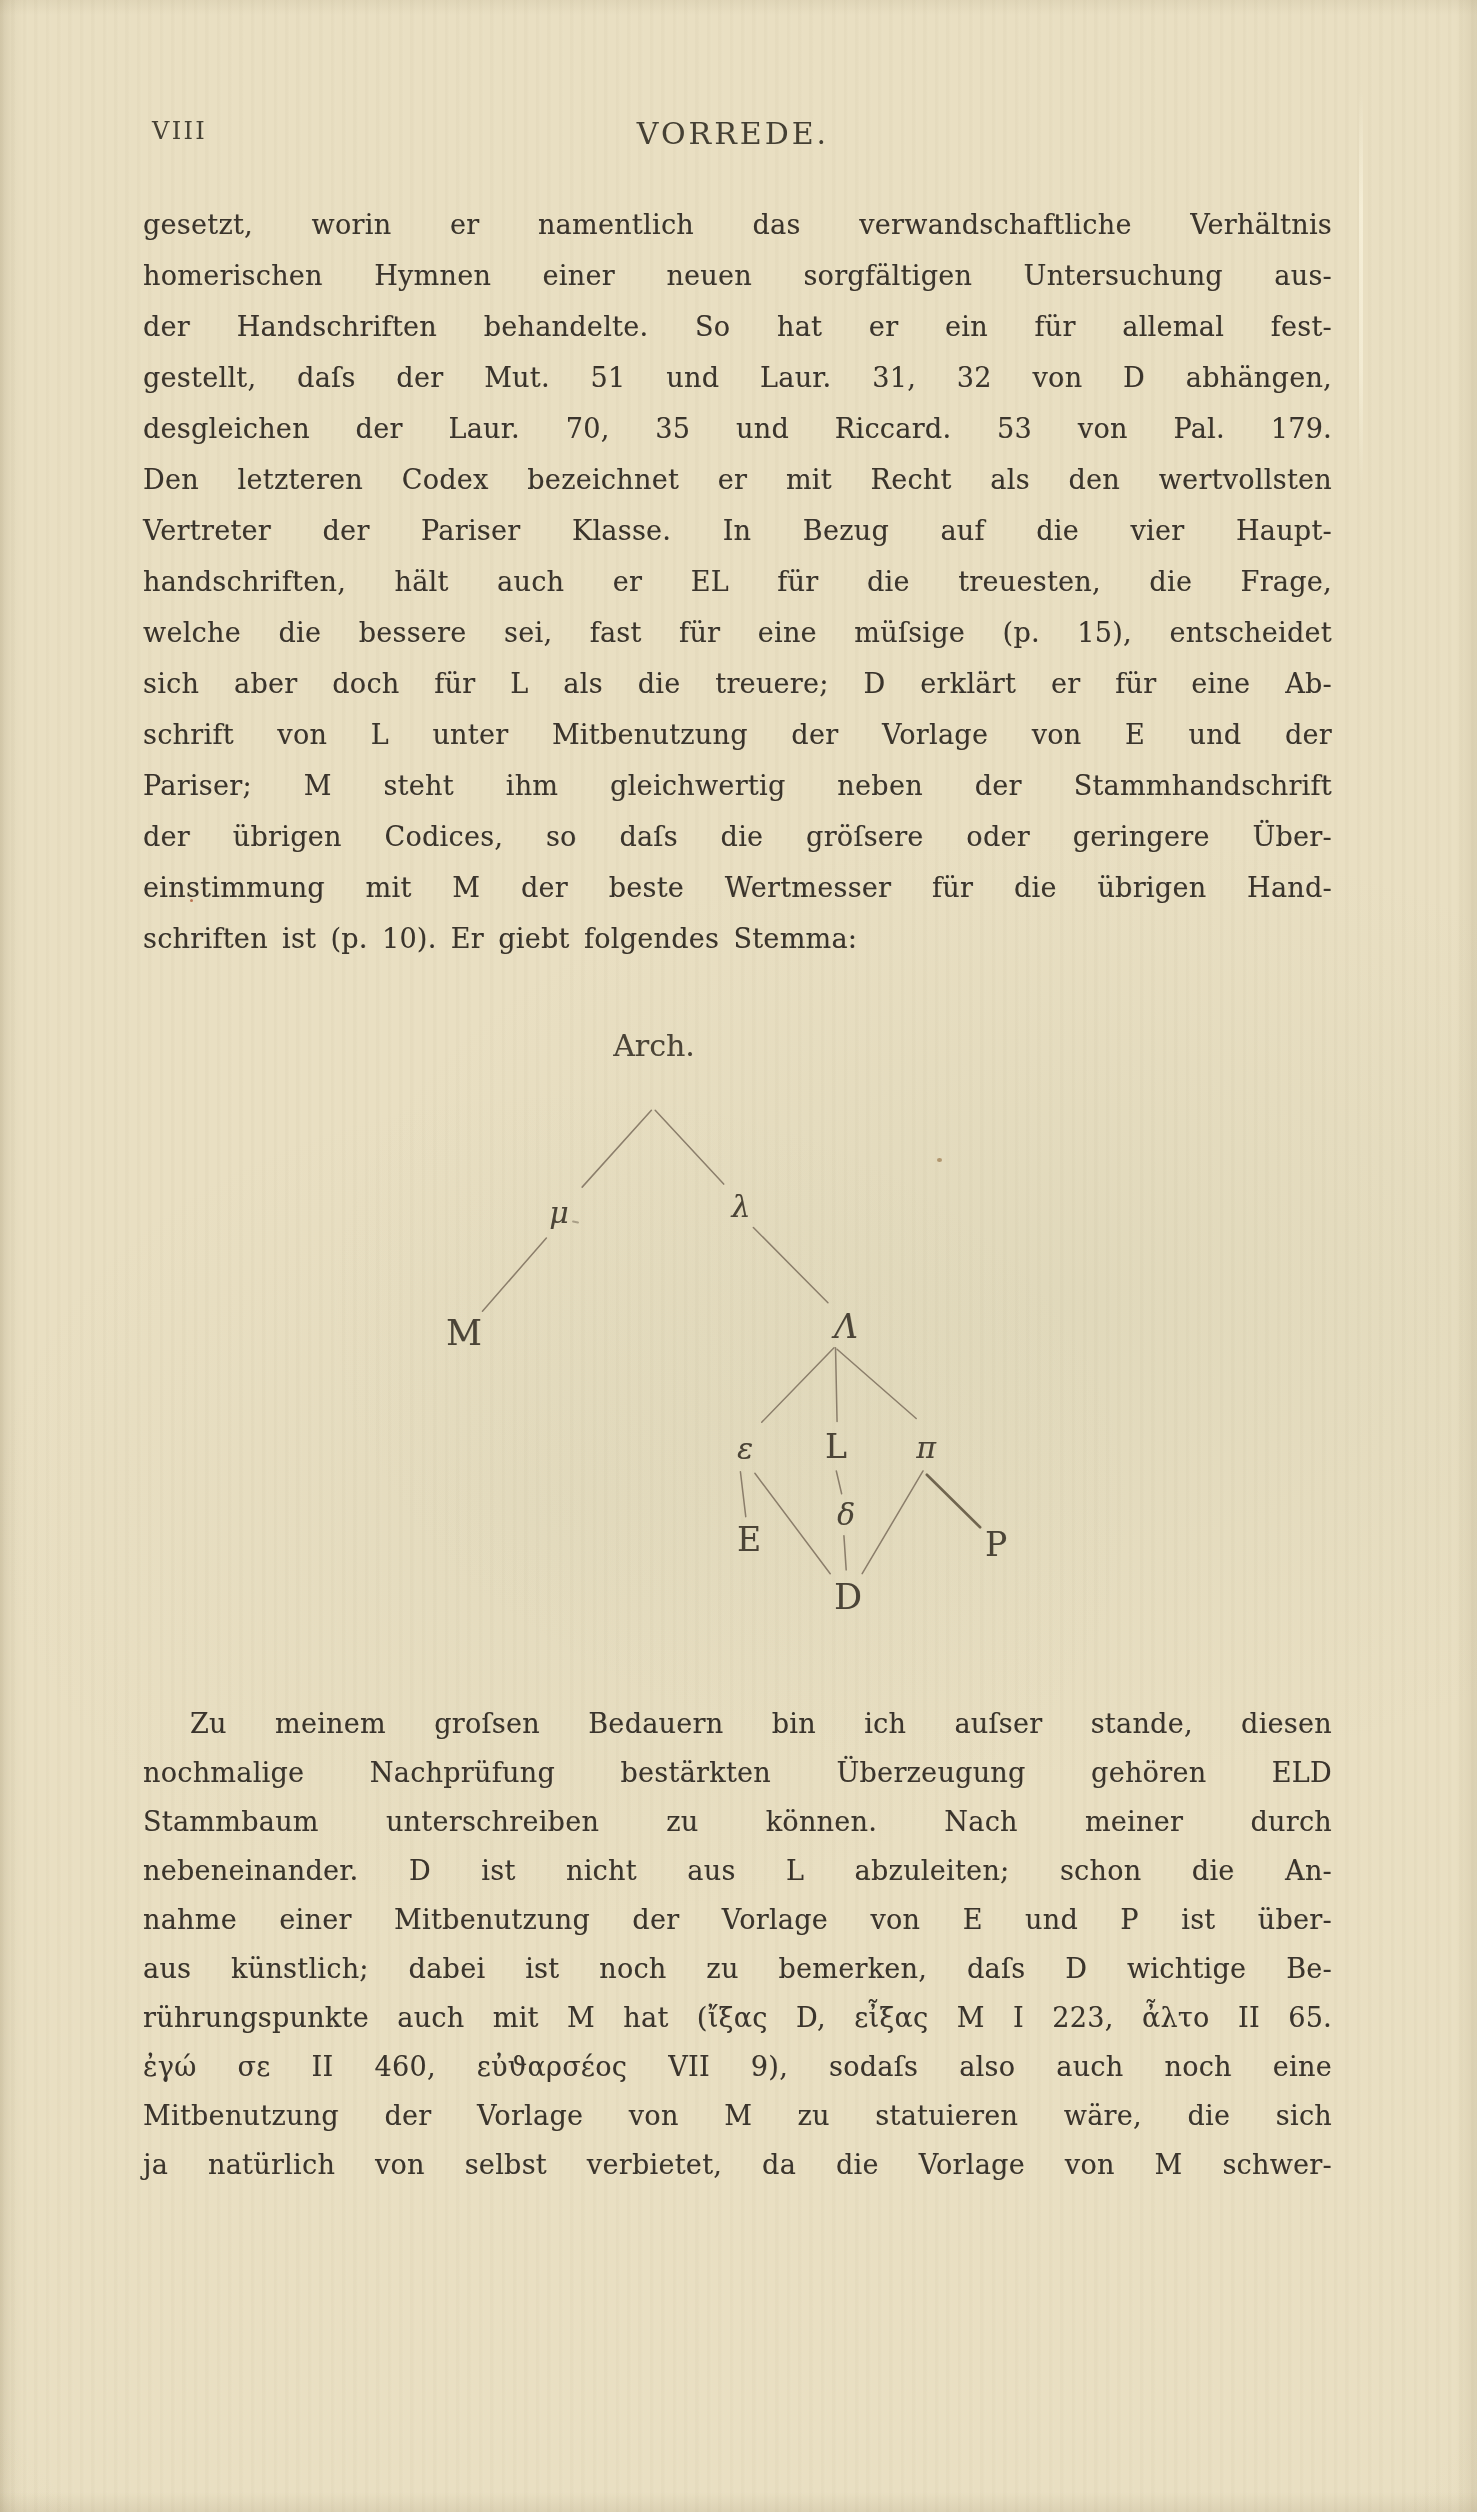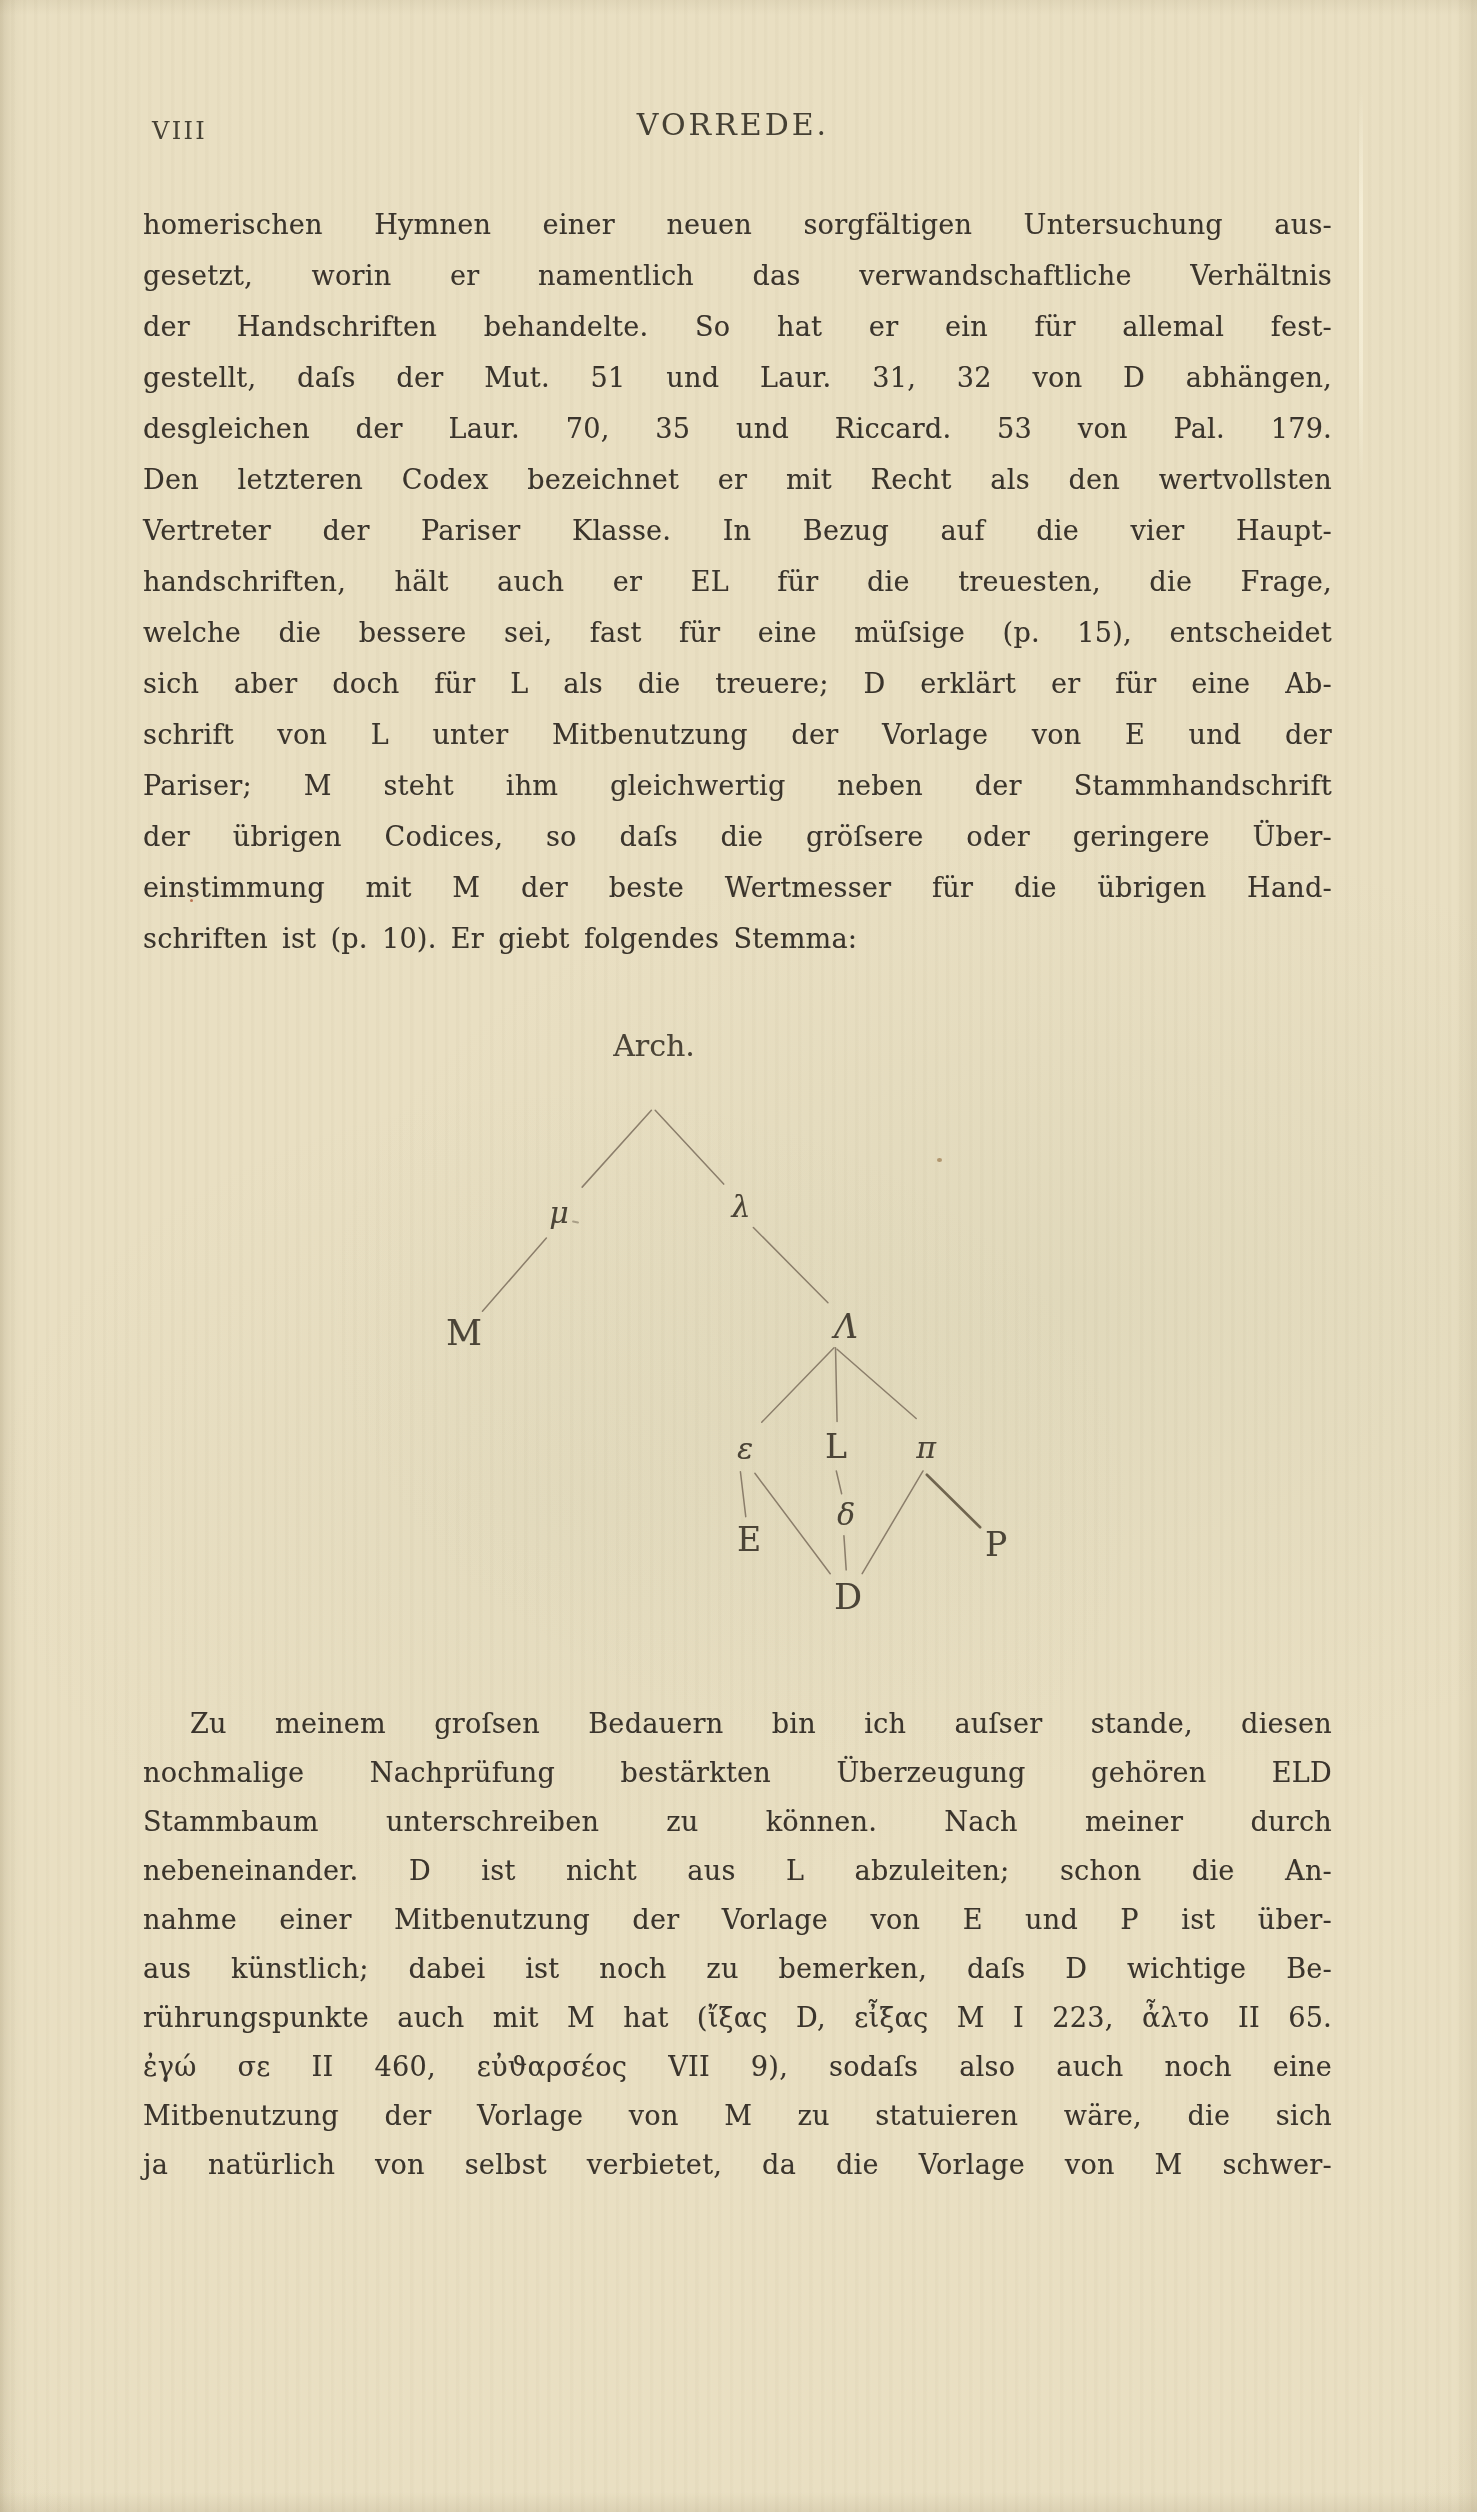--- a/index.html
+++ b/index.html
@@ -19,21 +19,21 @@
       repeating-linear-gradient(90deg, rgba(120,105,70,0.03) 0px, rgba(120,105,70,0.03) 2.3px, rgba(255,255,240,0.025) 4.6px, transparent 6.8px, transparent 11.4px),
       radial-gradient(ellipse 140% 120% at 50% 45%, transparent 55%, rgba(120,100,58,0.11) 96%),
       #e9dfc2;
   }
   
   .pageno{
     position:absolute;left:152px;top:119px;
     font-size:24px;line-height:1;letter-spacing:2.3px;color:#454034;
   }
   .running{
-    position:absolute;left:733px;top:110px;transform:translateX(-50%);
+    position:absolute;left:733px;top:119px;transform:translateX(-50%);
     font-size:30px;line-height:1;letter-spacing:3px;color:#454034;
   }
   
   .para{position:absolute;left:143px;width:1189px;}
   .para1{top:199px;}
   .para2{top:1699px;}
   .tl{
     display:block;
     font-size:27px;
     letter-spacing:0.3px;
@@ -73,22 +73,22 @@
 </style>
 </head>
 <body>
 
 <div class="page">
 
   <span class="pageno">VIII</span>
   <span class="running">VORREDE.</span>
 
   <div class="para para1">
+    <div class="tl">gesetzt, worin er namentlich das verwandschaftliche Verhältnis</div>
     <div class="tl">homerischen Hymnen einer neuen sorgfältigen Untersuchung aus-</div>
-    <div class="tl">gesetzt, worin er namentlich das verwandschaftliche Verhältnis</div>
     <div class="tl">der Handschriften behandelte.  So hat er ein für allemal fest-</div>
     <div class="tl">gestellt, daſs der Mut. 51 und Laur. 31, 32 von D abhängen,</div>
     <div class="tl">desgleichen der Laur. 70, 35 und Riccard. 53 von Pal. 179.</div>
     <div class="tl">Den letzteren Codex bezeichnet er mit Recht als den wertvollsten</div>
     <div class="tl">Vertreter der Pariser Klasse.  In Bezug auf die vier Haupt-</div>
     <div class="tl">handschriften, hält auch er EL für die treuesten, die Frage,</div>
     <div class="tl">welche die bessere sei, fast für eine müſsige (p. 15), entscheidet</div>
     <div class="tl">sich aber doch für L als die treuere; D erklärt er für eine Ab-</div>
     <div class="tl">schrift von L unter Mitbenutzung der Vorlage von E und der</div>
     <div class="tl">Pariser; M steht ihm gleichwertig neben der Stammhandschrift</div>

